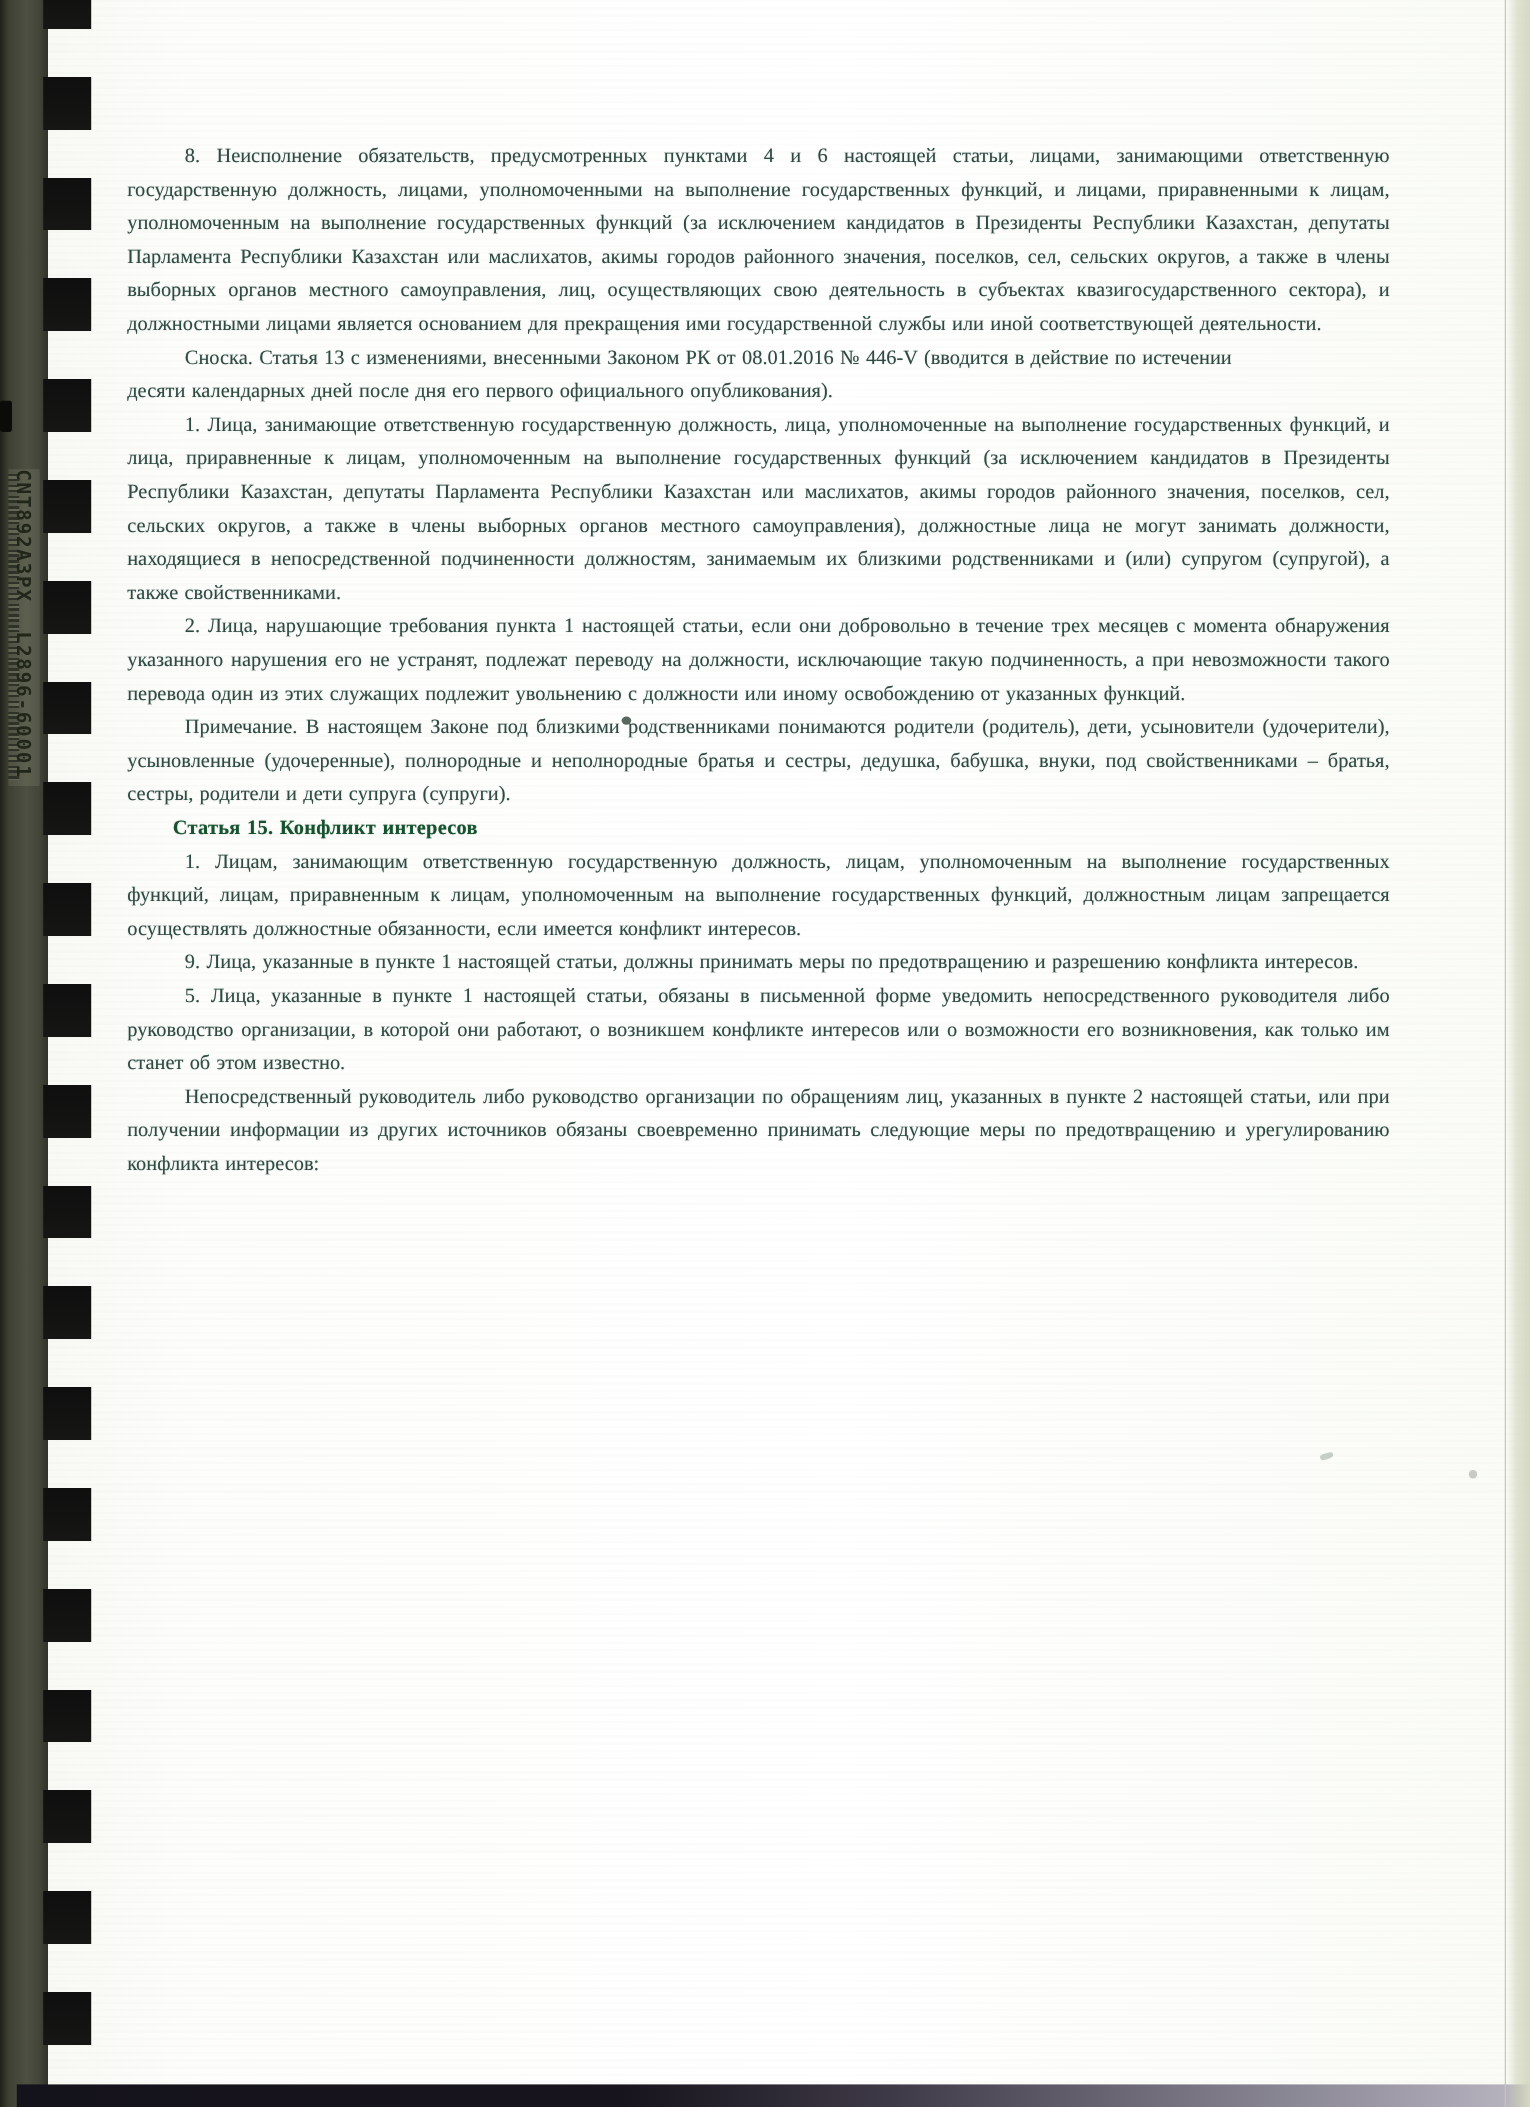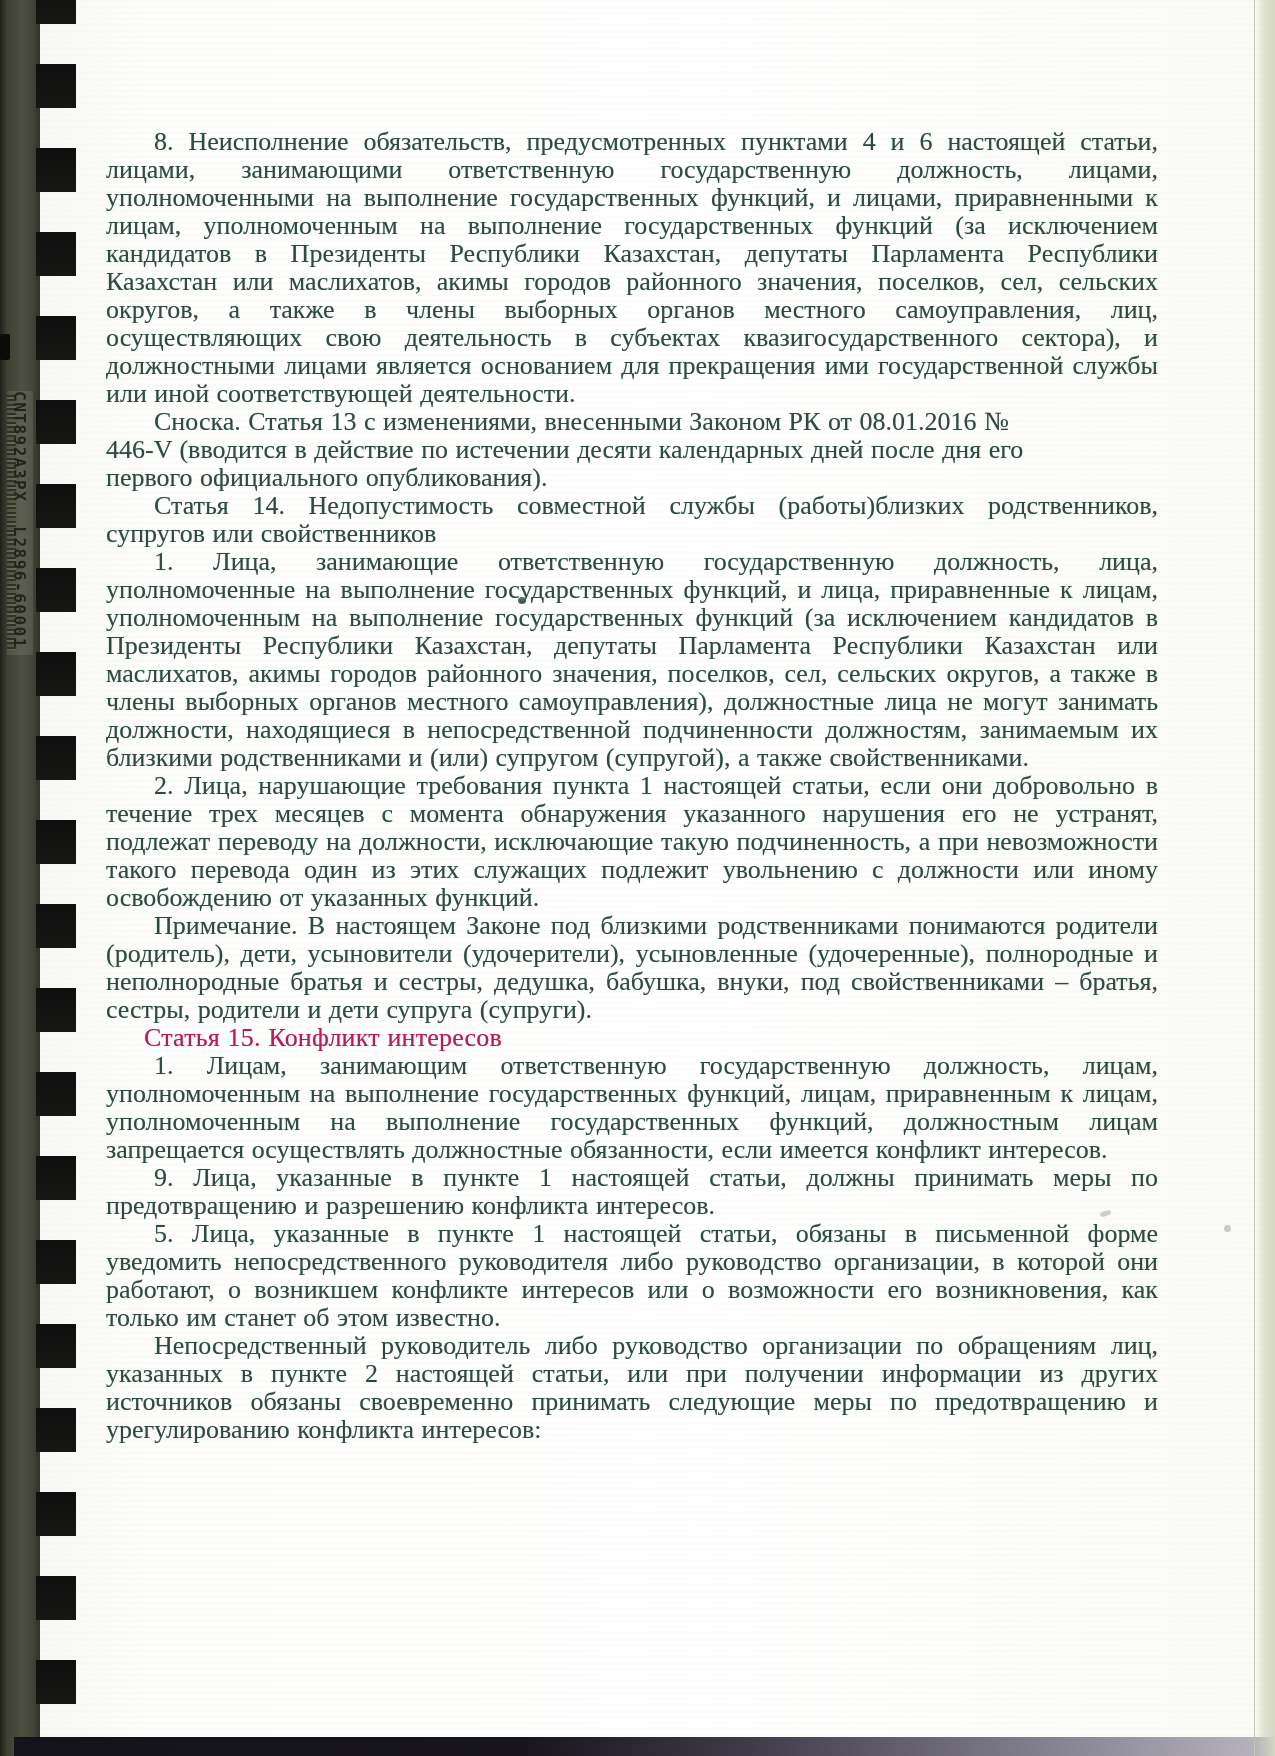--- a/index.html
+++ b/index.html
@@ -12,31 +12,31 @@
   }
   .scan-root{position:absolute;inset:0;}
   .paper{
     position:absolute;inset:0;
     background:
       repeating-linear-gradient(180deg, rgba(190,205,190,0.05) 0 2px, rgba(255,255,255,0) 2px 6px),
       linear-gradient(90deg,#f6f8f2 0,#fdfdfb 12%,#ffffff 55%,#fafbf6 100%);
   }
   
   .text-column{
-    position:absolute;left:106px;top:128px;width:1052px;
-    font-size:26px;line-height:28px;
+    position:absolute;left:106px;top:116px;width:1052px;
+    font-size:17px;line-height:28px;
     color:#2e4a43;
     text-shadow:0 0 1px rgba(46,74,67,.35);
     word-spacing:1px;
   }
   .text-column p{margin:0;}
   p.body{text-align:justify;text-indent:48px;}
   p.footnote{text-indent:48px;max-width:932px;text-align:left;}
   p.heading{
-    text-indent:38px;font-weight:400;color:#be185d;
+    text-indent:38px;font-weight:700;color:#14532d;
     text-shadow:0 0 1px rgba(34,54,47,.45);letter-spacing:.2px;
   }
   .gap-before{margin-top:57px;}
   
   .spine{
     position:absolute;left:0;top:0;width:40px;height:1756px;
     background:linear-gradient(90deg,#1f2019 0%,#3e4033 18%,#4d4f41 55%,#44463a 80%,#31332a 100%);
   }
   .spine-dash{position:absolute;left:0;top:334px;width:10px;height:26px;background:#0b0c0a;border-radius:2px;}
   .barcode{
@@ -77,21 +77,20 @@
 </head>
 <body>
 
 <div class="scan-root">
 
   <div class="paper"></div>
 
   <div class="text-column">
     <p class="body">8. Неисполнение обязательств, предусмотренных пунктами 4 и 6 настоящей статьи, лицами, занимающими ответственную государственную должность, лицами, уполномоченными на выполнение государственных функций, и лицами, приравненными к лицам, уполномоченным на выполнение государственных функций (за исключением кандидатов в Президенты Республики Казахстан, депутаты Парламента Республики Казахстан или маслихатов, акимы городов районного значения, поселков, сел, сельских округов, а также в члены выборных органов местного самоуправления, лиц, осуществляющих свою деятельность в субъектах квазигосударственного сектора), и должностными лицами является основанием для прекращения ими государственной службы или иной соответствующей деятельности.</p>
     <p class="footnote">Сноска. Статья 13 с изменениями, внесенными Законом РК от 08.01.2016 № 446-V (вводится в действие по истечении десяти календарных дней после дня его первого официального опубликования).</p>
-    <p class="body">Статья 14. Недопустимость совместной службы (работы)близких родственников, супругов или свойственников</p>
     <p class="body gap-before">1. Лица, занимающие ответственную государственную должность, лица, уполномоченные на выполнение государственных функций, и лица, приравненные к лицам, уполномоченным на выполнение государственных функций (за исключением кандидатов в Президенты Республики Казахстан, депутаты Парламента Республики Казахстан или маслихатов, акимы городов районного значения, поселков, сел, сельских округов, а также в члены выборных органов местного самоуправления), должностные лица не могут занимать должности, находящиеся в непосредственной подчиненности должностям, занимаемым их близкими родственниками и (или) супругом (супругой), а также свойственниками.</p>
     <p class="body">2. Лица, нарушающие требования пункта 1 настоящей статьи, если они добровольно в течение трех месяцев с момента обнаружения указанного нарушения его не устранят, подлежат переводу на должности, исключающие такую подчиненность, а при невозможности такого перевода один из этих служащих подлежит увольнению с должности или иному освобождению от указанных функций.</p>
     <p class="body">Примечание. В настоящем Законе под близкими родственниками понимаются родители (родитель), дети, усыновители (удочерители), усыновленные (удочеренные), полнородные и неполнородные братья и сестры, дедушка, бабушка, внуки, под свойственниками – братья, сестры, родители и дети супруга (супруги).</p>
     <p class="heading">Статья 15. Конфликт интересов</p>
     <p class="body">1. Лицам, занимающим ответственную государственную должность, лицам, уполномоченным на выполнение государственных функций, лицам, приравненным к лицам, уполномоченным на выполнение государственных функций, должностным лицам запрещается осуществлять должностные обязанности, если имеется конфликт интересов.</p>
     <p class="body">9. Лица, указанные в пункте 1 настоящей статьи, должны принимать меры по предотвращению и разрешению конфликта интересов.</p>
     <p class="body">5. Лица, указанные в пункте 1 настоящей статьи, обязаны в письменной форме уведомить непосредственного руководителя либо руководство организации, в которой они работают, о возникшем конфликте интересов или о возможности его возникновения, как только им станет об этом известно.</p>
     <p class="body">Непосредственный руководитель либо руководство организации по обращениям лиц, указанных в пункте 2 настоящей статьи, или при получении информации из других источников обязаны своевременно принимать следующие меры по предотвращению и урегулированию конфликта интересов:</p>
   </div>
 

